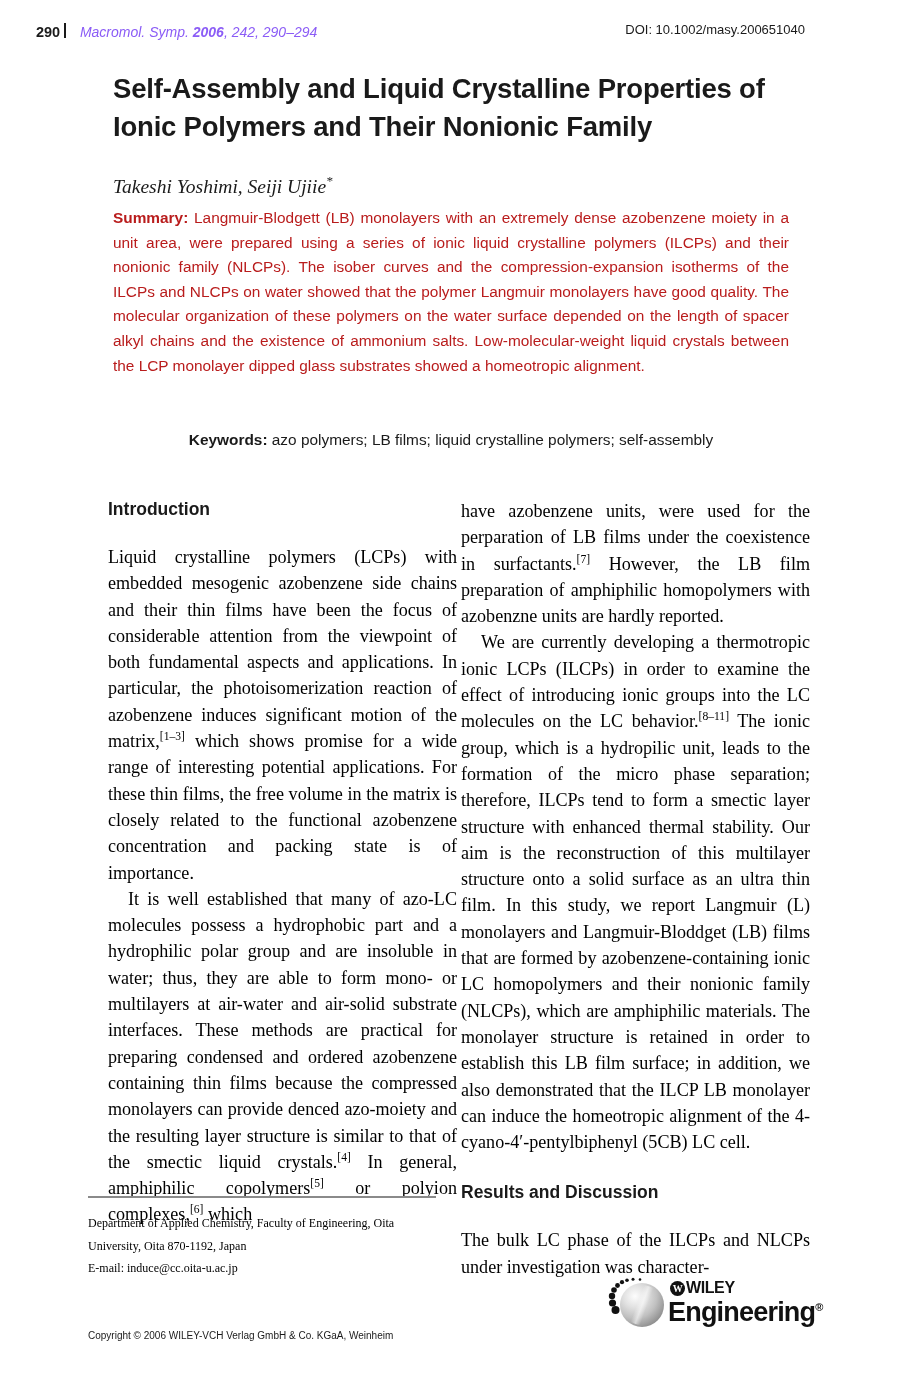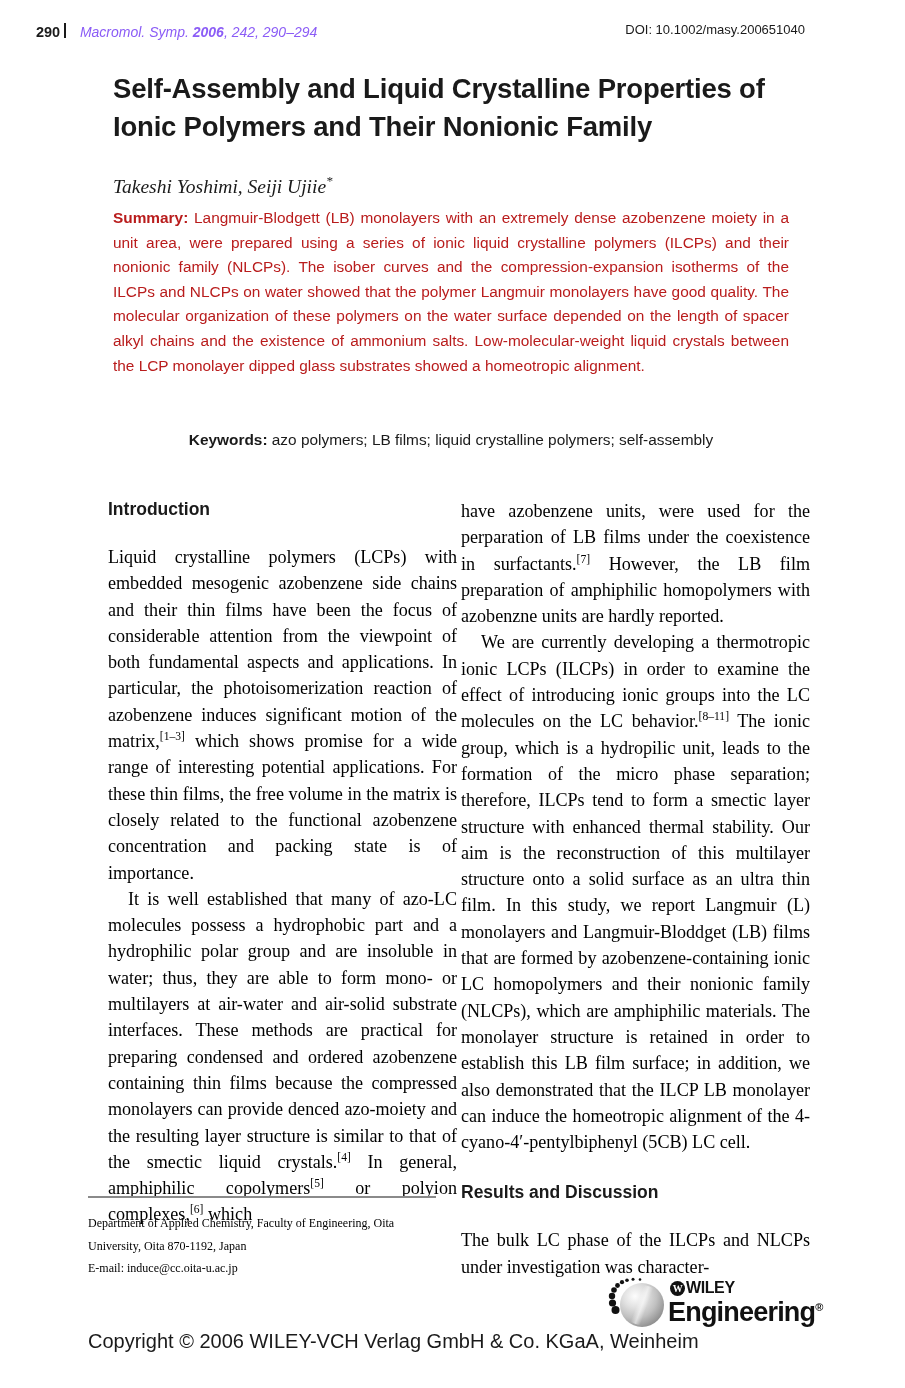--- a/index.html
+++ b/index.html
@@ -175,21 +175,21 @@
     color: #000000;
     margin: 0;
   }
 
   
   .copyright {
     position: absolute;
     left: 88px;
     top: 1302px;
     font-family: "Liberation Sans", sans-serif;
-    font-size: 20px;
+    font-size: 10px;
     color: #1a1a1a;
     white-space: nowrap;
     margin-top: 28px;
   }
 
   
   .wiley-logo {
     position: absolute;
     left: 596px;
     top: 1277px;

